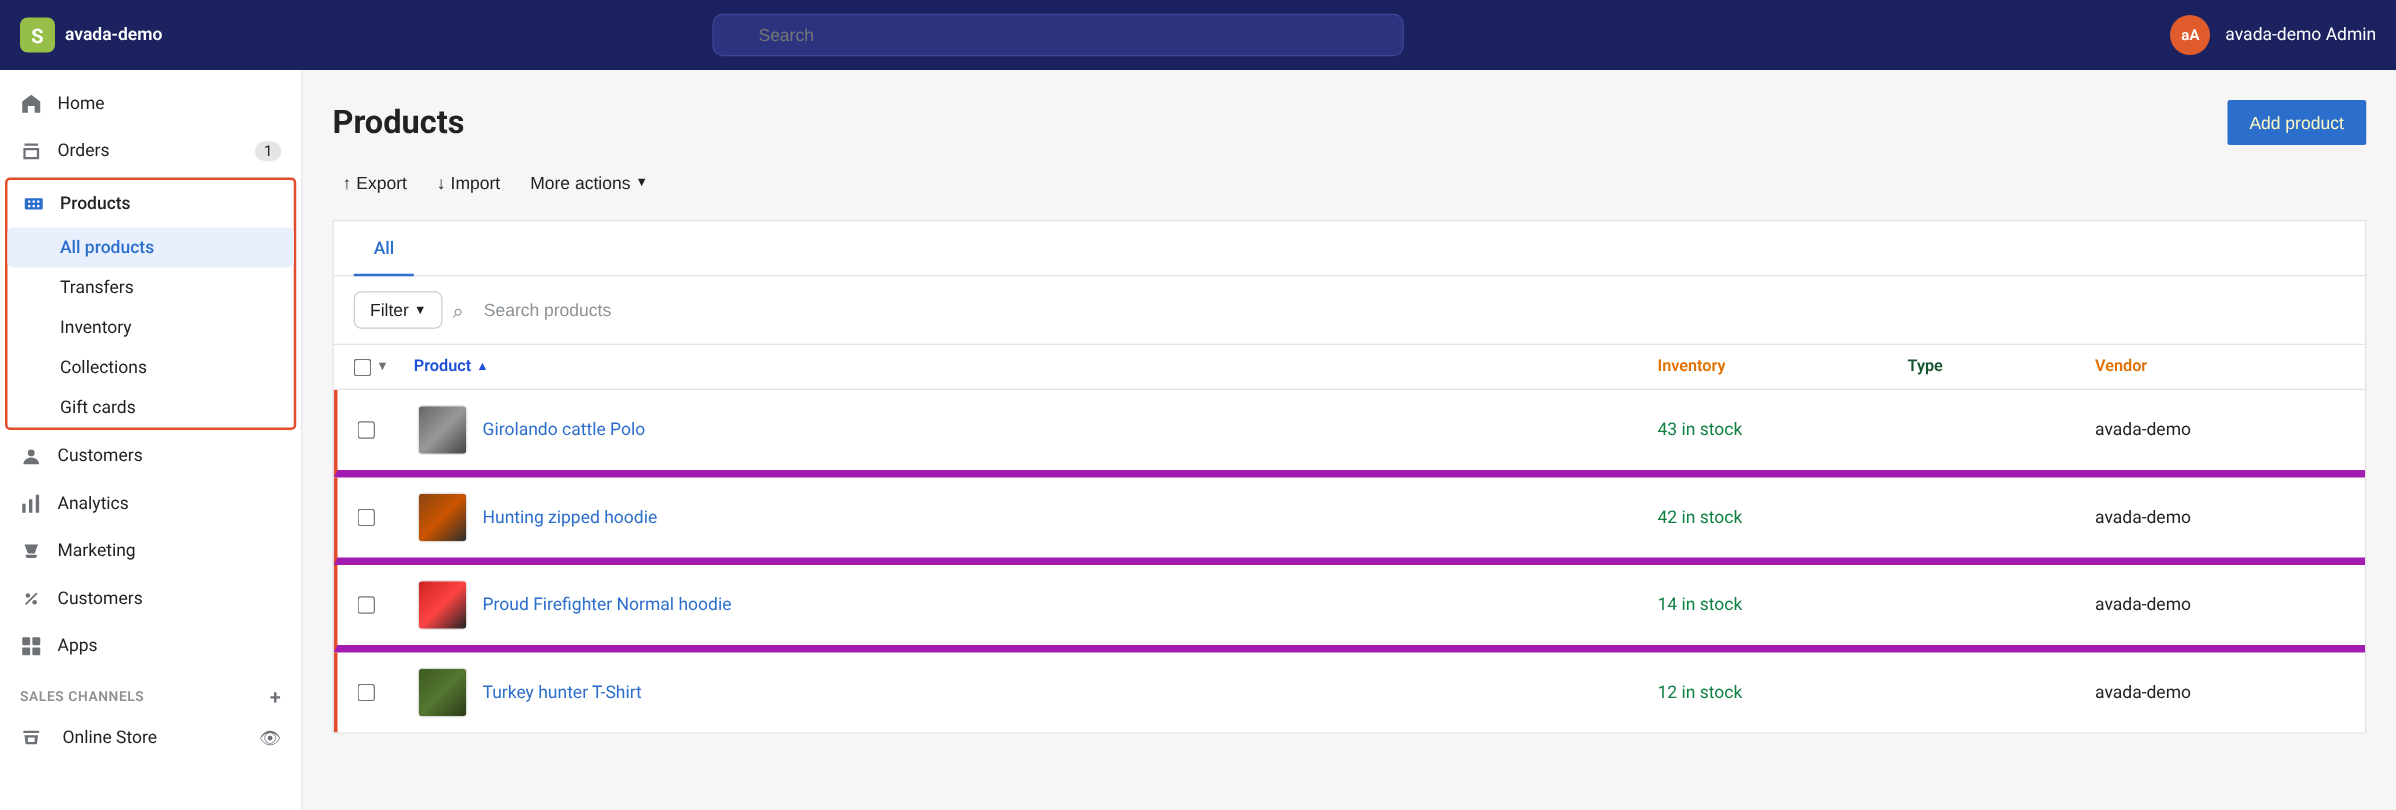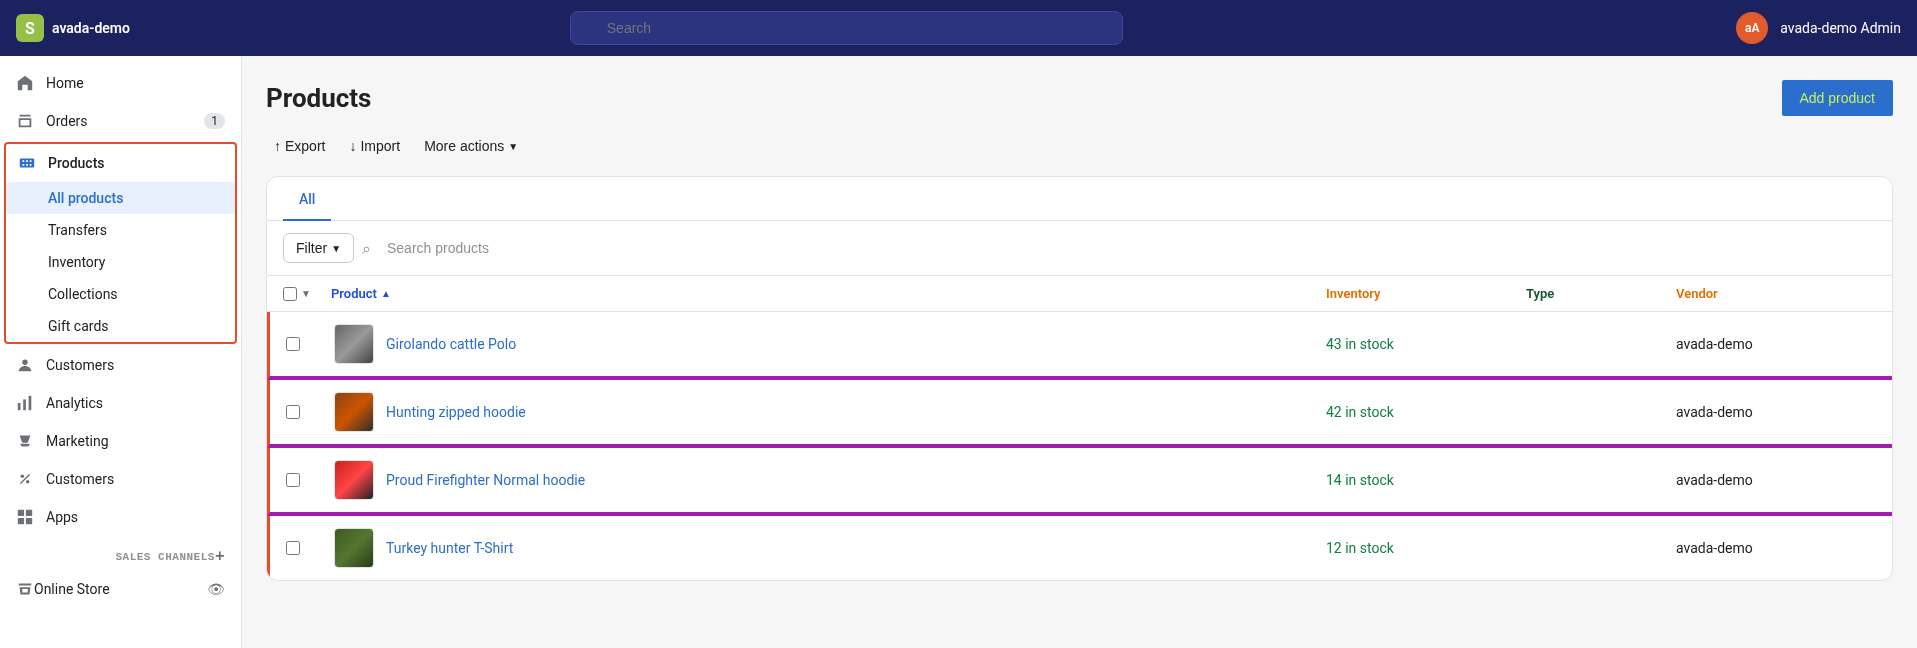--- a/index.html
+++ b/index.html
@@ -166,36 +166,35 @@
 
     .section-title {
       font-size: 11px;
       font-weight: 600;
       color: #8c9196;
       text-transform: uppercase;
       letter-spacing: 0.5px;
       padding: 12px 16px 4px;
       display: flex;
       align-items: center;
-      justify-content: flex-end;
-      font-family: Liberation Mono, monospace;
+      justify-content: space-between;
     }
     .section-title .plus-icon {
       color: #6d7175;
       font-size: 16px;
       cursor: pointer;
     }
 
     .online-store-item {
       display: flex;
       align-items: center;
       padding: 10px 16px;
       font-size: 14px;
       color: #202223;
-      gap: 0;
+      gap: 16px;
       cursor: pointer;
     }
     .online-store-right {
       margin-left: auto;
       display: flex;
       align-items: center;
       gap: 4px;
     }
 
     
@@ -212,21 +211,21 @@
       justify-content: space-between;
       margin-bottom: 16px;
     }
     .page-title {
       font-size: 26px;
       font-weight: 700;
       color: #202223;
     }
     .add-product-btn {
       background: #2c6ecb;
-      color: #bef264;
+      color: #fef9c3;
       border: none;
       border-radius: 2px;
       padding: 10px 18px;
       font-size: 14px;
       font-weight: 500;
       cursor: pointer;
     }
 
     .toolbar {
       display: flex;
@@ -242,21 +241,21 @@
       border: none;
       font-size: 14px;
       color: #202223;
       cursor: pointer;
       padding: 6px 8px;
       border-radius: 4px;
     }
 
     .content-card {
       background: white;
-      border-radius: 12px;
+      border-radius: 1px;
       border: 1px solid #e1e3e5;
       overflow: hidden;
     }
 
     .tabs {
       display: flex;
       border-bottom: 1px solid #e1e3e5;
       padding: 0 16px;
     }
     .tab {
@@ -336,21 +335,21 @@
     .dropdown-arrow {
       font-size: 10px;
       color: #6d7175;
       cursor: pointer;
     }
 
     .table-row {
       display: grid;
       grid-template-columns: 48px 1fr 200px 150px 200px;
       padding: 12px 16px;
-      border-bottom: 4px solid #a21caf;
+      border-bottom: 6px solid #a21caf;
       align-items: center;
       border-left: 3px solid transparent;
     }
     .table-row:last-child { border-bottom: none; }
     .table-row.highlighted { border-left: 3px solid #e44c2c; }
 
     .row-checkbox {
       display: flex;
       align-items: center;
     }

